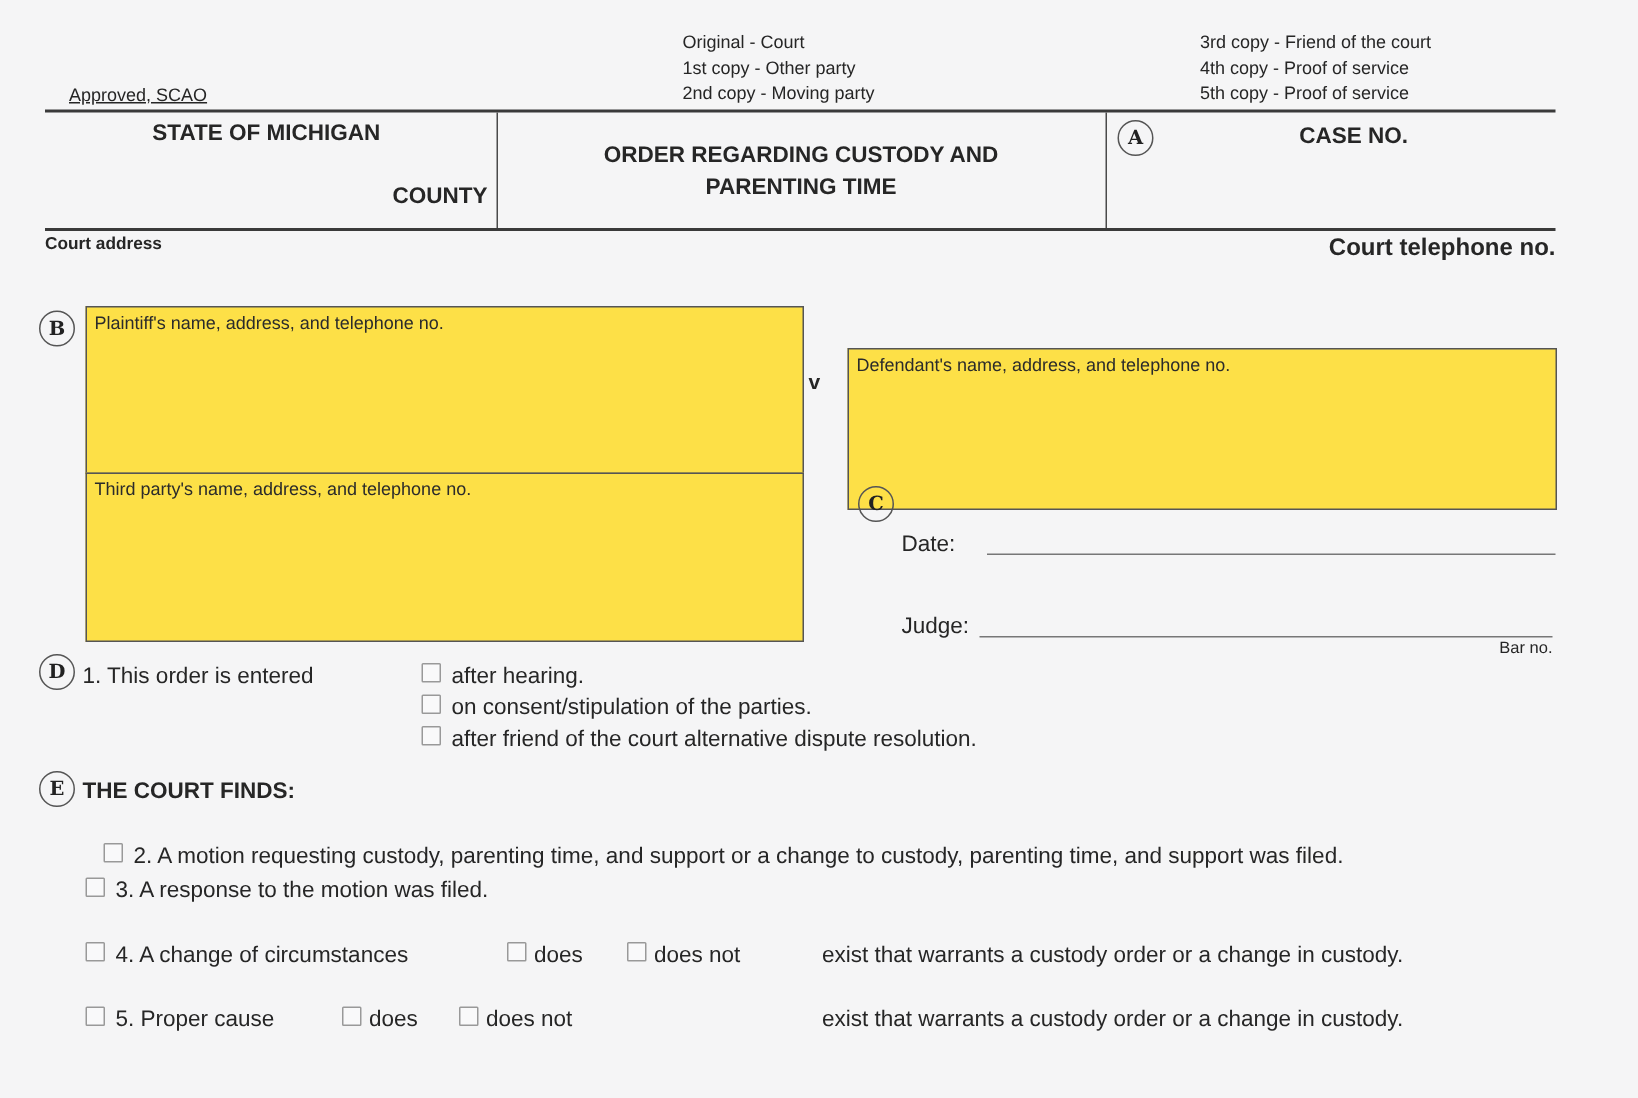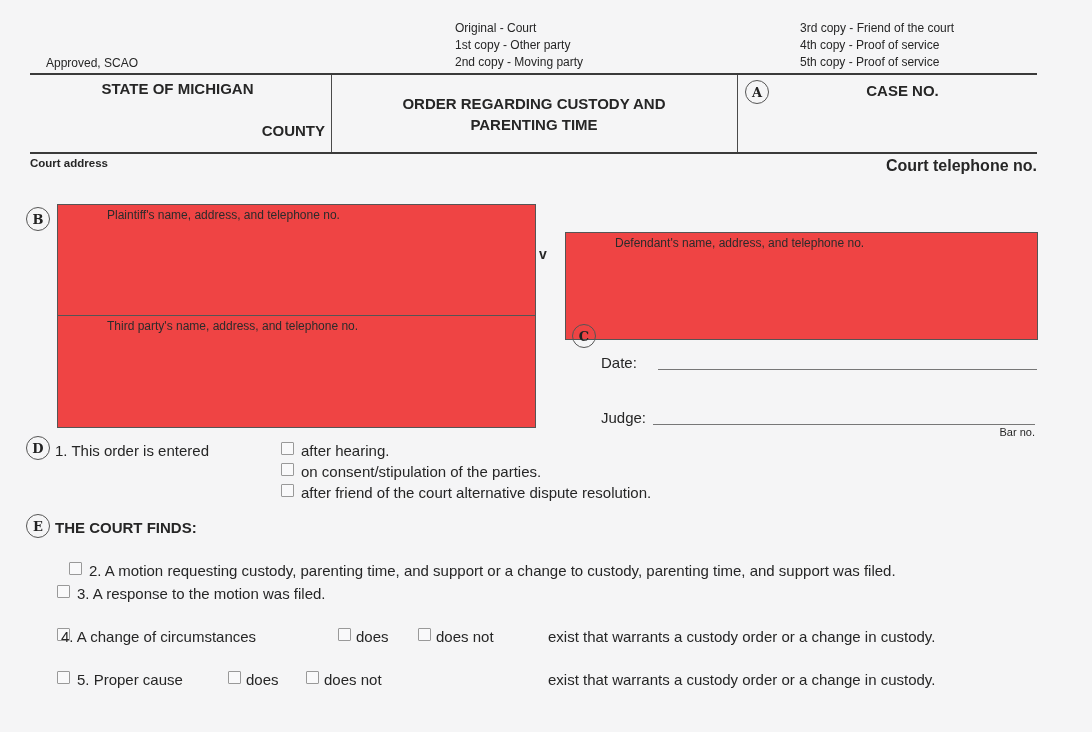--- a/index.html
+++ b/index.html
@@ -6,21 +6,21 @@
   .page{
     position:relative;width:1092px;height:732px;background:#f5f5f6;
     font-family:"Liberation Sans",sans-serif;color:#262626;overflow:hidden;
   }
   .abs{position:absolute;}
   .sm{font-size:12px;line-height:17px;}
   .b{font-weight:bold;}
   .body-txt{font-size:15px;line-height:21px;white-space:nowrap;}
   .rule{background:#3a3a3a;height:2px;}
   .vline{background:#4a4a4a;width:1px;}
-  .box{border:1px solid #555;background:#ef4444;box-sizing:border-box;padding-left:44px;}
+  .box{border:1px solid #555;background:#fde047;box-sizing:border-box;}
   .box .inner-label{padding:3px 5px;font-size:12px;color:#2b2b2b;}
   .circle{
     width:24px;height:24px;border:1.4px solid #555;border-radius:50%;
     display:flex;align-items:center;justify-content:center;
     font-family:"DejaVu Serif",serif;font-weight:bold;font-size:13px;color:#222;
     box-sizing:border-box;background:transparent;
   }
   .cb{
     display:inline-block;width:13px;height:13px;border:1px solid #999;
     background:#f9f9fa;box-sizing:border-box;border-radius:1px;vertical-align:-2px;
@@ -29,21 +29,21 @@
   .optrow .cb{margin-top:2px;flex:0 0 auto;}
   .fill-line{border-bottom:1.5px solid #777;}
   .right-txt{text-align:right;}
   .center-txt{text-align:center;}
 </style>
 </head>
 <body>
 
 <div class="page">
 
-  <div class="abs sm" style="left:46px;top:55px;">Approved, SCAO</div>
+  <div class="abs sm" style="left:46px;top:55px;text-decoration:underline;">Approved, SCAO</div>
 
   <div class="abs sm" style="left:455px;top:20px;">
     <div>Original - Court</div>
     <div>1st copy - Other party</div>
     <div>2nd copy - Moving party</div>
   </div>
 
   <div class="abs sm" style="left:800px;top:20px;">
     <div>3rd copy - Friend of the court</div>
     <div>4th copy - Proof of service</div>
@@ -118,21 +118,21 @@
     <span class="cb"></span>
     <span class="body-txt">2.  A motion requesting custody, parenting time, and support or a change to custody, parenting time, and support was filed.</span>
   </div>
 
   <div class="abs optrow" style="left:57px;top:583px;">
     <span class="cb"></span>
     <span class="body-txt">3.  A response to the motion was filed.</span>
   </div>
 
   <span class="cb abs" style="left:57px;top:628px;"></span>
-  <div class="abs body-txt" style="left:61px;top:626px;">4.  A change of circumstances</div>
+  <div class="abs body-txt" style="left:77px;top:626px;">4.  A change of circumstances</div>
   <span class="cb abs" style="left:338px;top:628px;"></span>
   <div class="abs body-txt" style="left:356px;top:626px;">does</div>
   <span class="cb abs" style="left:418px;top:628px;"></span>
   <div class="abs body-txt" style="left:436px;top:626px;">does not</div>
   <div class="abs body-txt" style="left:548px;top:626px;">exist that warrants a custody order or a change in custody.</div>
 
   <span class="cb abs" style="left:57px;top:671px;"></span>
   <div class="abs body-txt" style="left:77px;top:669px;">5.  Proper cause</div>
   <span class="cb abs" style="left:228px;top:671px;"></span>
   <div class="abs body-txt" style="left:246px;top:669px;">does</div>

